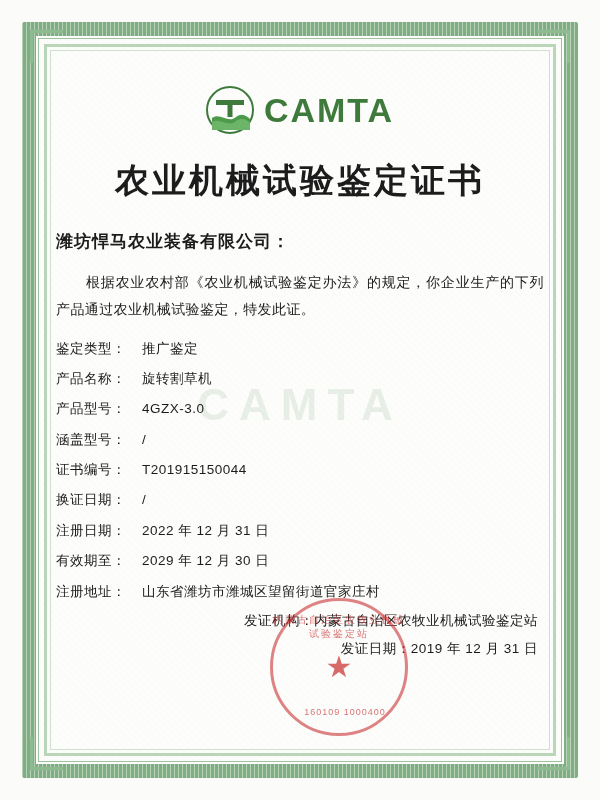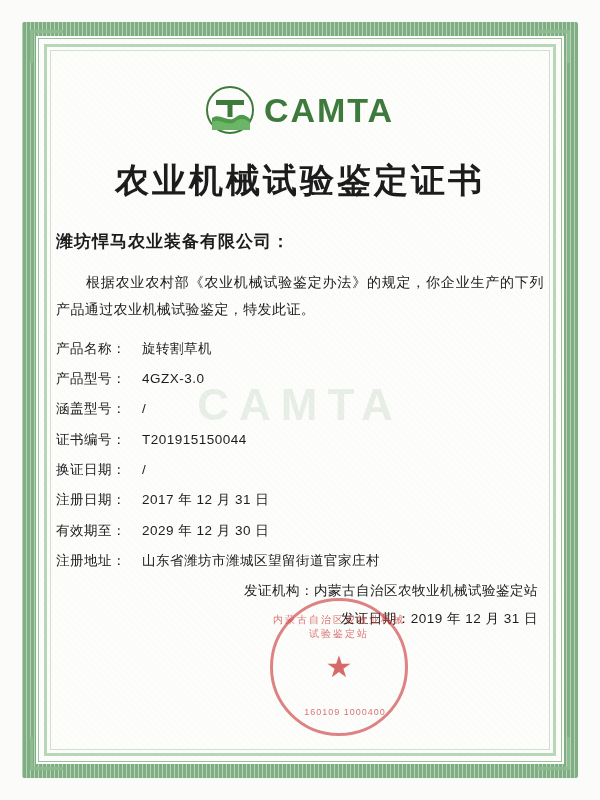--- a/index.html
+++ b/index.html
@@ -270,20 +270,24 @@
 
     <div class="doc-title">农业机械试验鉴定证书</div>
 
     <div class="company">潍坊悍马农业装备有限公司：</div>
 
     <div class="body-text">根据农业农村部《农业机械试验鉴定办法》的规定，你企业生产的下列产品通过农业机械试验鉴定，特发此证。</div>
 
     <div class="fields">
 
       <div class="field-row">
+        <span class="field-label">鉴定类型：</span>
+        <span class="field-value">推广鉴定</span>
+      </div>
+      <div class="field-row">
         <span class="field-label">产品名称：</span>
         <span class="field-value">旋转割草机</span>
       </div>
       <div class="field-row">
         <span class="field-label">产品型号：</span>
         <span class="field-value">4GZX-3.0</span>
       </div>
       <div class="field-row">
         <span class="field-label">涵盖型号：</span>
         <span class="field-value">/</span>
@@ -291,21 +295,21 @@
       <div class="field-row">
         <span class="field-label">证书编号：</span>
         <span class="field-value">T201915150044</span>
       </div>
       <div class="field-row">
         <span class="field-label">换证日期：</span>
         <span class="field-value">/</span>
       </div>
       <div class="field-row">
         <span class="field-label">注册日期：</span>
-        <span class="field-value">2017 年 12 月 31 日</span>
+        <span class="field-value">2022 年 12 月 31 日</span>
       </div>
       <div class="field-row">
         <span class="field-label">有效期至：</span>
         <span class="field-value">2029 年 12 月 30 日</span>
       </div>
       <div class="field-row">
         <span class="field-label">注册地址：</span>
         <span class="field-value">山东省潍坊市潍城区望留街道官家庄村</span>
       </div>
 

